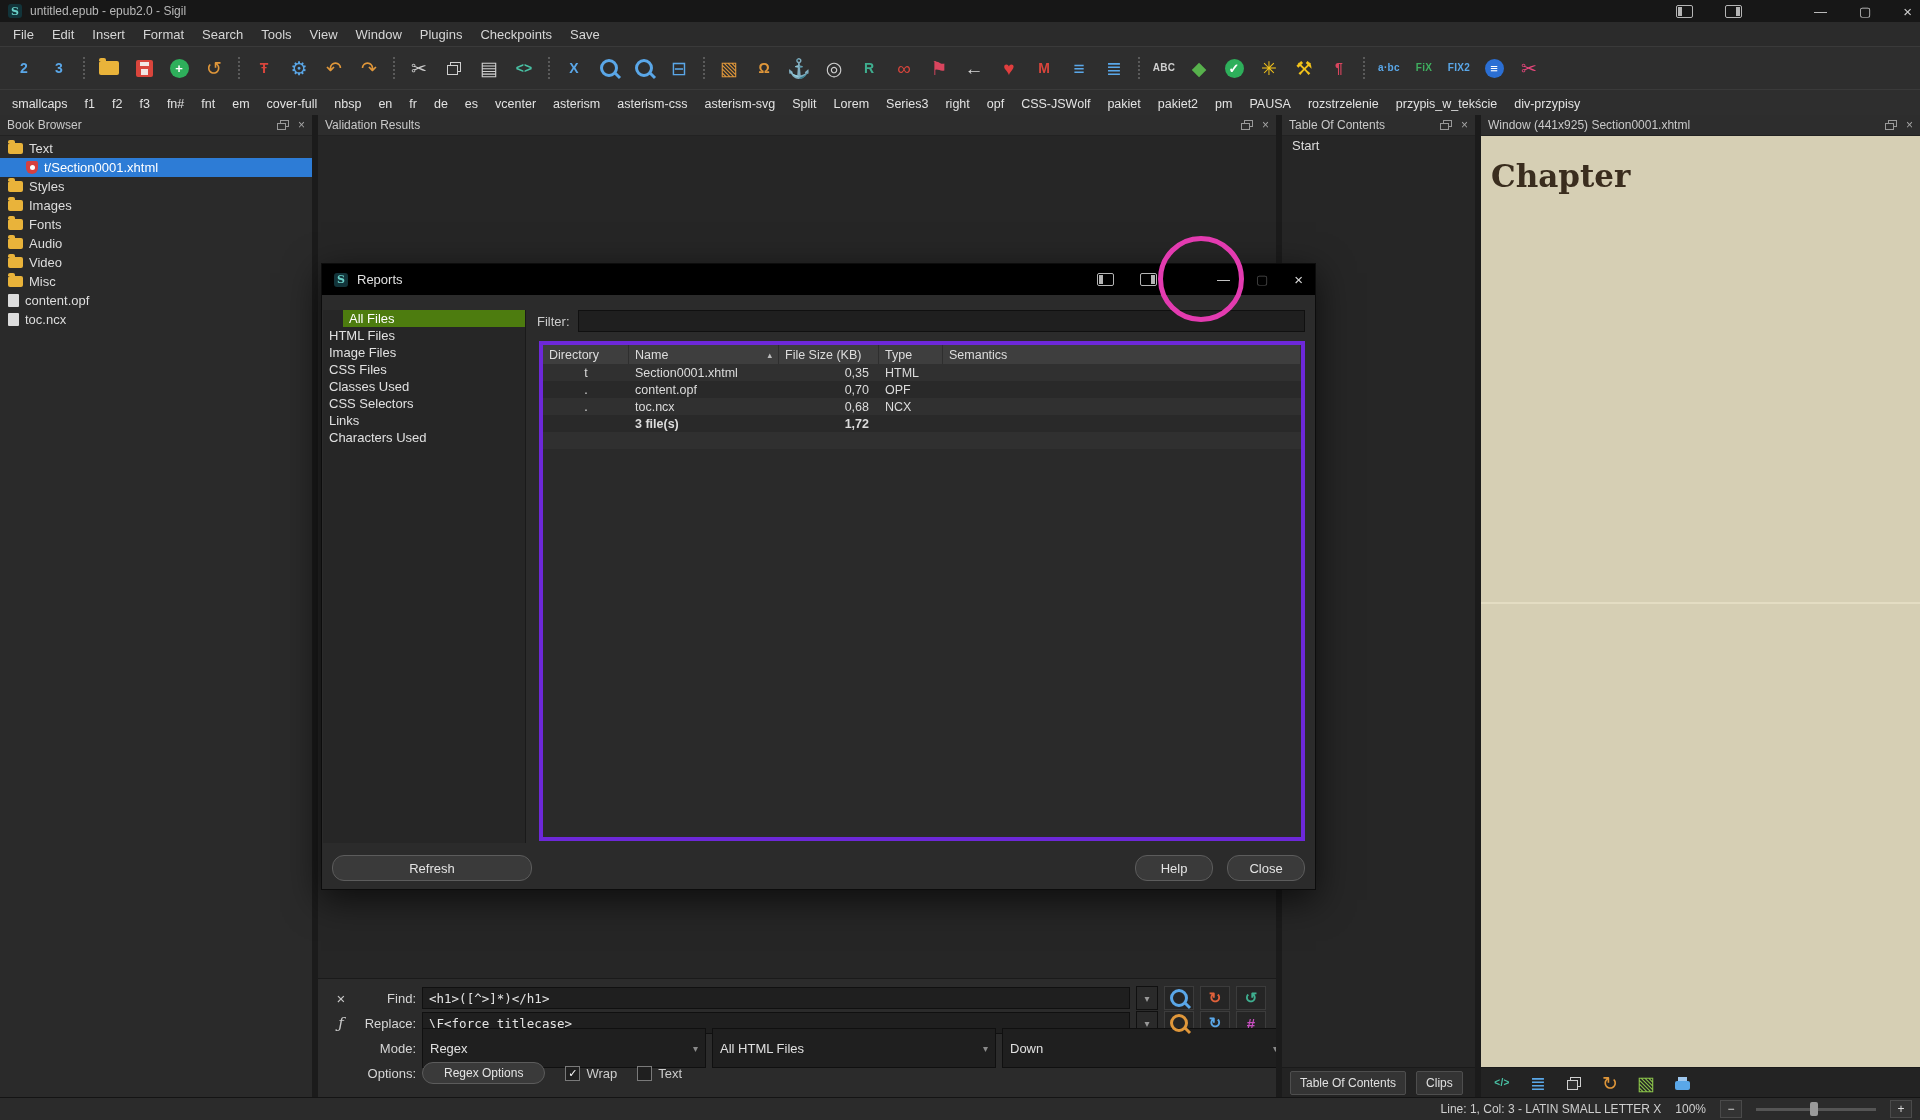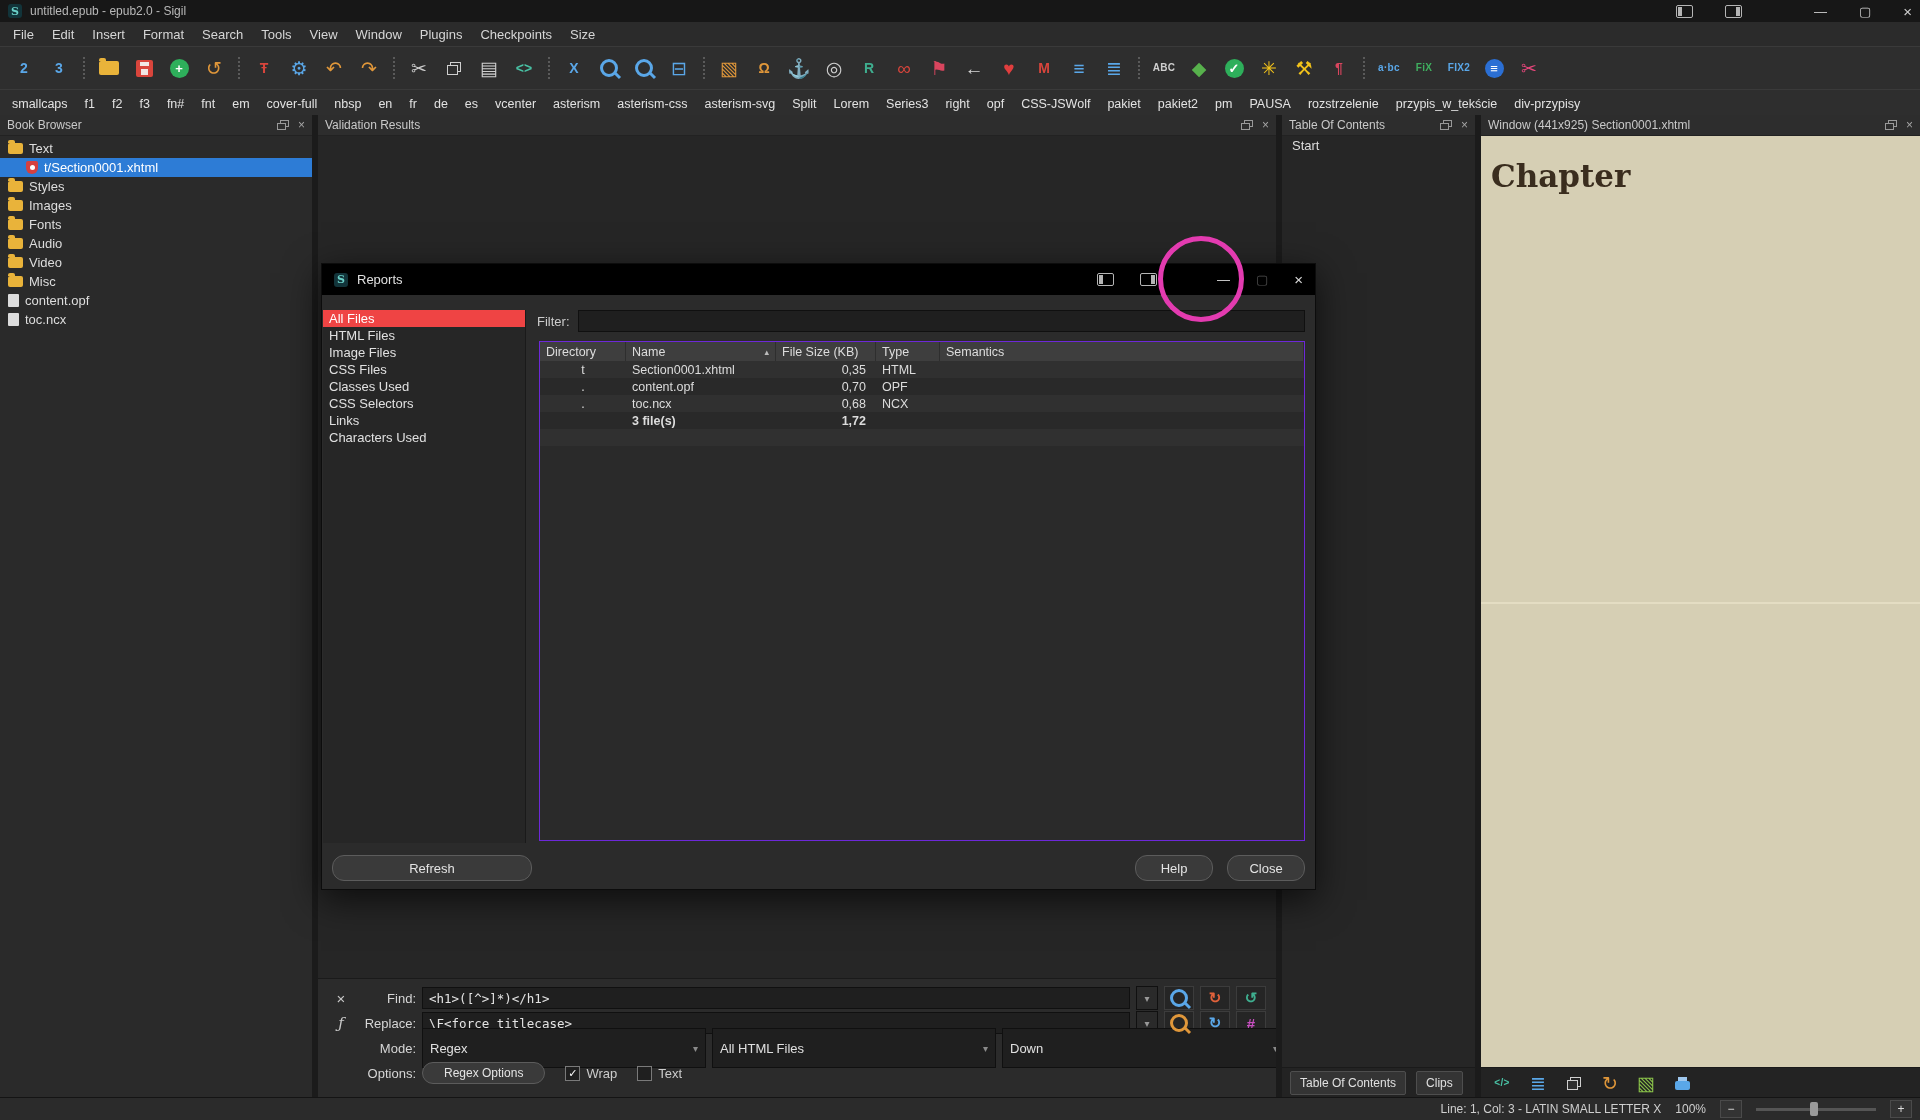--- a/index.html
+++ b/index.html
@@ -82,24 +82,24 @@
   .zoom-btn{width:20px;height:16px;background:#333;border:1px solid #4a4a4a;display:flex;align-items:center;justify-content:center;font-size:12px;color:#ddd;}
   .slider{width:120px;height:3px;background:#555;position:relative;}
   .slider .thumb{position:absolute;top:-6px;left:54px;width:8px;height:14px;background:#9a9a9a;border-radius:2px;}
   
   .dialog{position:absolute;left:321px;top:263px;width:993px;height:625px;background:#2b2b2b;
     border:1px solid #0c0c0c;box-shadow:0 10px 34px rgba(0,0,0,.65);z-index:40;}
   .dlg-title{height:31px;background:#000;display:flex;align-items:center;gap:9px;padding:0 12px;color:#e0e0e0;}
   .dlg-controls{margin-left:auto;display:flex;align-items:center;gap:26px;color:#dcdcdc;}
   .dlg-list{position:absolute;left:1px;top:46px;width:202px;bottom:46px;background:#262626;border-right:1px solid #1a1a1a;}
   .cat-item{height:17px;display:flex;align-items:center;padding-left:6px;font-size:13px;color:#e0e0e0;}
-  .cat-item.selected{background:#ef4444;color:#fff;}
+  .cat-item.selected{background:#4d7c0f;color:#fff;margin-left:20px;}
   .dlg-right{position:absolute;left:215px;right:10px;top:46px;bottom:46px;}
   .filter-row{display:flex;align-items:center;gap:8px;height:22px;}
-  .tbl{position:absolute;top:31px;left:2px;right:0;bottom:2px;background:#2a2a2a;border:1px solid #6d28d9;}
+  .tbl{position:absolute;top:31px;left:2px;right:0;bottom:2px;background:#2a2a2a;border:4px solid #6d28d9;}
   .rpt-head,.rpt-row{display:grid;grid-template-columns:86px 150px 100px 64px 1fr;align-items:stretch;font-size:12.5px;}
   .rpt-head{background:#3e3e3e;color:#dddddd;height:19px;}
   .rpt-head>div{display:flex;align-items:center;padding:0 6px;border-right:1px solid #2e2e2e;}
   .rpt-head .sort{margin-left:auto;font-size:9px;color:#bbb;}
   .rpt-row{height:17px;color:#dcdcdc;}
   .rpt-row>div{display:flex;align-items:center;padding:0 6px;overflow:hidden;white-space:nowrap;}
   .c-dir{justify-content:center;}
   .c-size{justify-content:flex-end;padding-right:10px !important;}
   .r-light{background:#303030;}
   .r-dark{background:#292929;}
@@ -127,21 +127,21 @@
     <div class="menu-item">File</div>
     <div class="menu-item">Edit</div>
     <div class="menu-item">Insert</div>
     <div class="menu-item">Format</div>
     <div class="menu-item">Search</div>
     <div class="menu-item">Tools</div>
     <div class="menu-item">View</div>
     <div class="menu-item">Window</div>
     <div class="menu-item">Plugins</div>
     <div class="menu-item">Checkpoints</div>
-    <div class="menu-item">Size</div>
+    <div class="menu-item">Save</div>
   </div>
 
 <div class="toolbar">
     <div class="tool">
       <span class="tool-text" style="color: rgb(90, 167, 232);">2</span>
     </div>
     <div class="tool">
       <span class="tool-text" style="color: rgb(90, 167, 232);">3</span>
     </div>
     <div class="tsep"></div>

